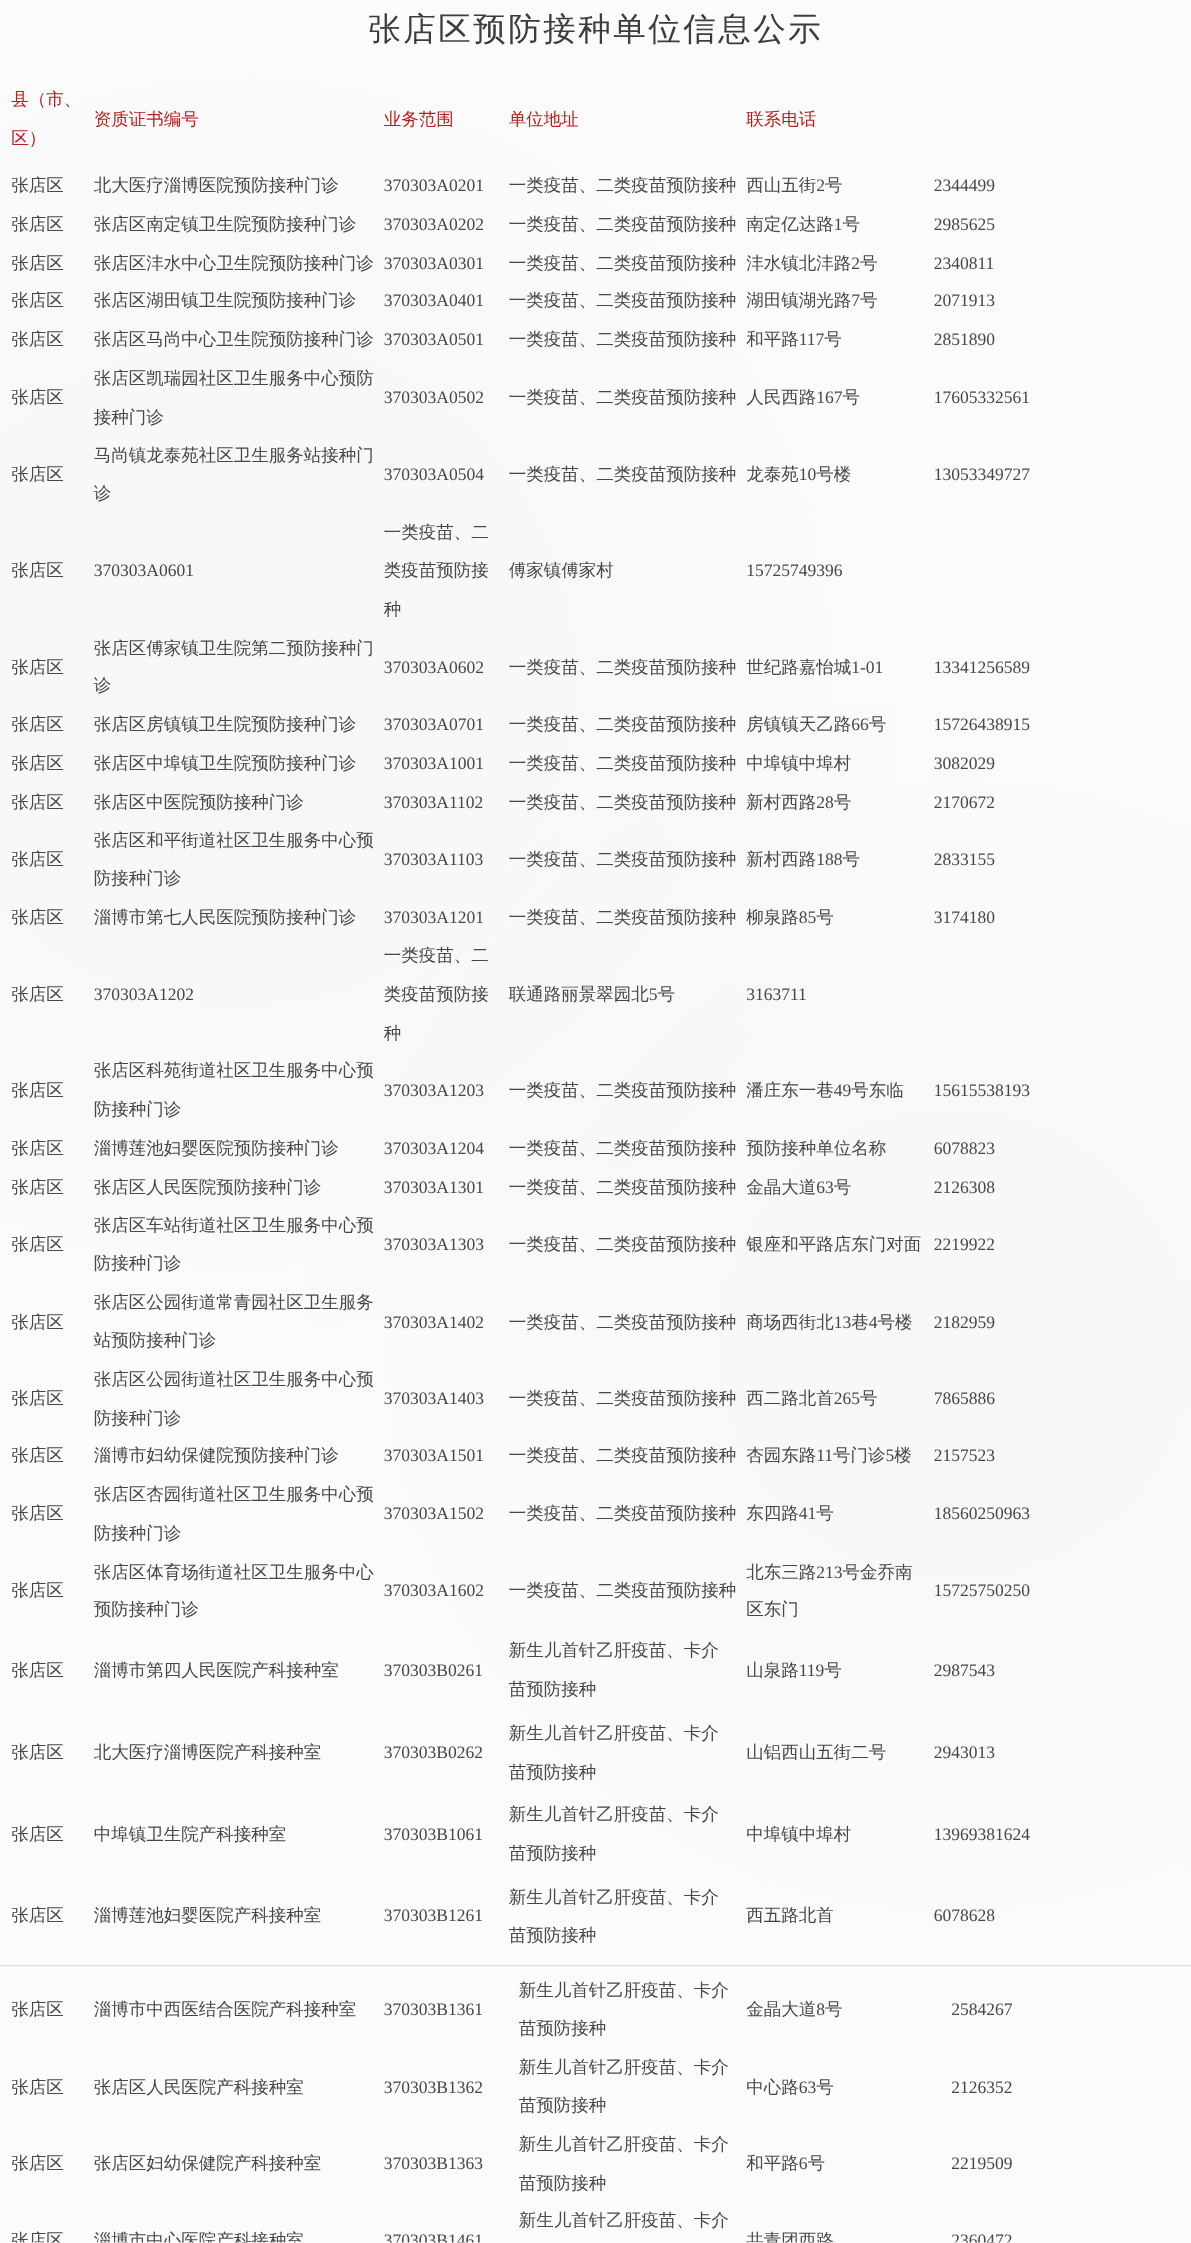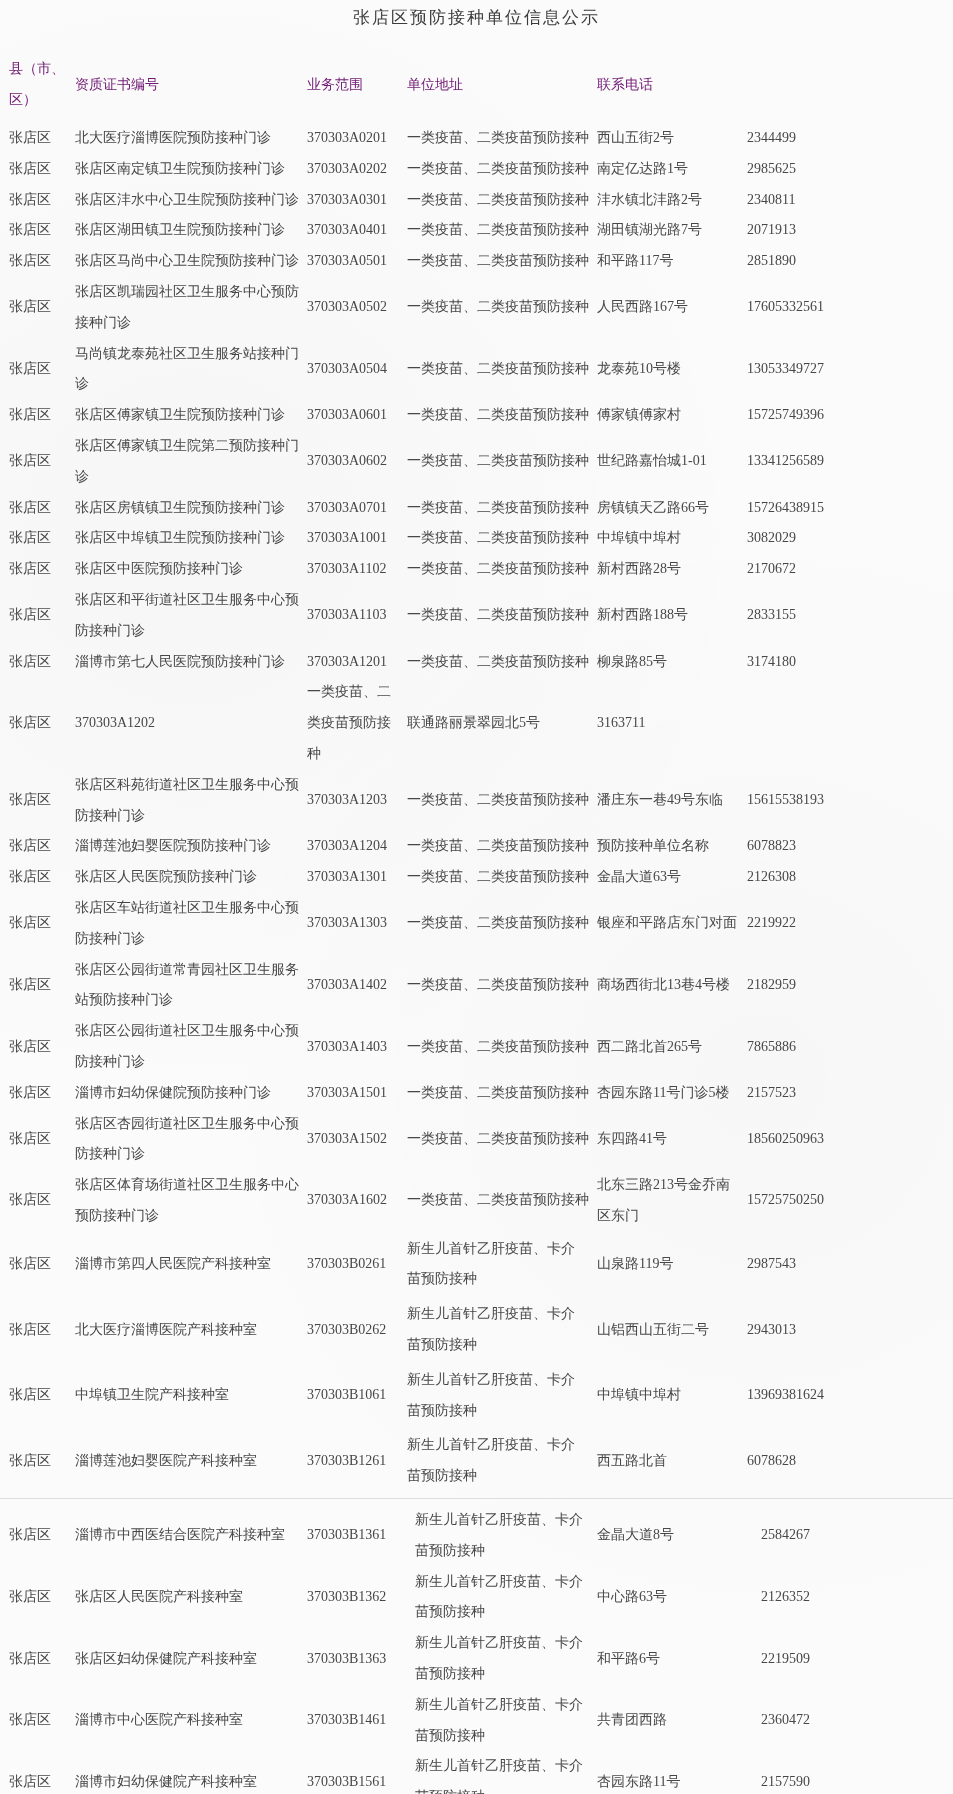--- a/index.html
+++ b/index.html
@@ -11,21 +11,21 @@
     height: 1794px;
     overflow: hidden;
     color: #474747;
     background-color: #fbfbfb;
     background-image:
       radial-gradient(circle at 20% 30%, rgba(0,0,0,0.018), transparent 40%),
       radial-gradient(circle at 80% 60%, rgba(0,0,0,0.015), transparent 45%);
   }
   .page-title {
     text-align: center;
-    font-size: 17px;
+    font-size: 26px;
     color: #3c3c3c;
     padding-top: 6px;
     letter-spacing: 2px;
     font-weight: 400;
   }
   .table-wrap {
     margin-top: 18px;
   }
   .row, .header-row {
     display: grid;
@@ -33,21 +33,21 @@
     padding-left: 9px;
     align-items: center;
   }
   .cell {
     font-size: 14px;
     line-height: 2.2;
     padding-right: 6px;
     word-break: break-all;
   }
   .header-row { min-height: 76px; }
-  .header-row .cell { color: #701a75; }
+  .header-row .cell { color: #b91c1c; }
   .col-phone { padding-right: 16px; }
   .group-b { padding-top: 2px; padding-bottom: 2px; }
   .group-b .col-scope, .group-b2 .col-scope { padding-right: 10px; }
   .group-b2 .col-scope { padding-left: 8px; }
   .group-b2 .col-phone { padding-left: 14px; }
   .section-divider {
     border-top: 1px solid #dedede;
     margin: 4px 0 6px 0;
     width: 100%;
   }
@@ -119,21 +119,20 @@
       <div class="row group-a">
     <div class="cell col-county">张店区</div>
     <div class="cell col-name">马尚镇龙泰苑社区卫生服务站接种门诊</div>
     <div class="cell col-cert">370303A0504</div>
     <div class="cell col-scope">一类疫苗、二类疫苗预防接种</div>
     <div class="cell col-address">龙泰苑10号楼</div>
     <div class="cell col-phone">13053349727</div>
   </div>
       <div class="row group-a">
     <div class="cell col-county">张店区</div>
-    <div class="cell col-name">张店区傅家镇卫生院预防接种门诊</div>
     <div class="cell col-cert">370303A0601</div>
     <div class="cell col-scope">一类疫苗、二类疫苗预防接种</div>
     <div class="cell col-address">傅家镇傅家村</div>
     <div class="cell col-phone">15725749396</div>
   </div>
       <div class="row group-a">
     <div class="cell col-county">张店区</div>
     <div class="cell col-name">张店区傅家镇卫生院第二预防接种门诊</div>
     <div class="cell col-cert">370303A0602</div>
     <div class="cell col-scope">一类疫苗、二类疫苗预防接种</div>

